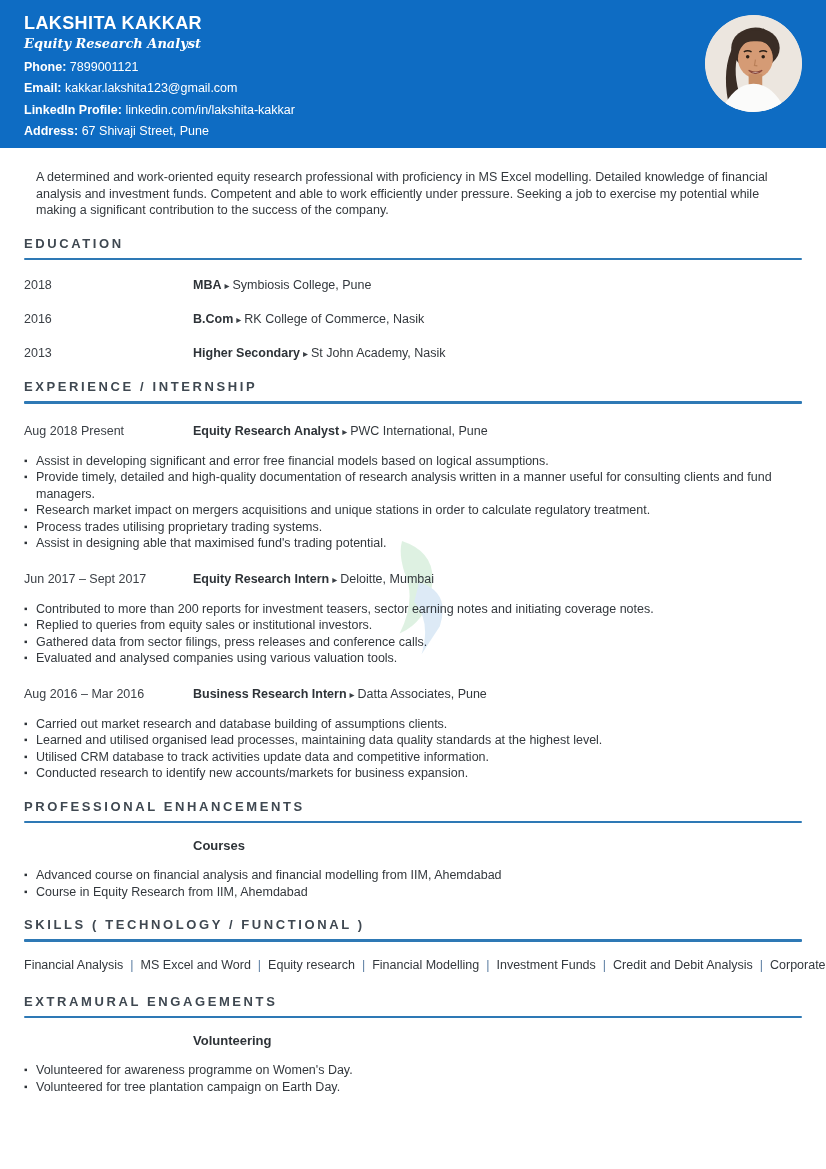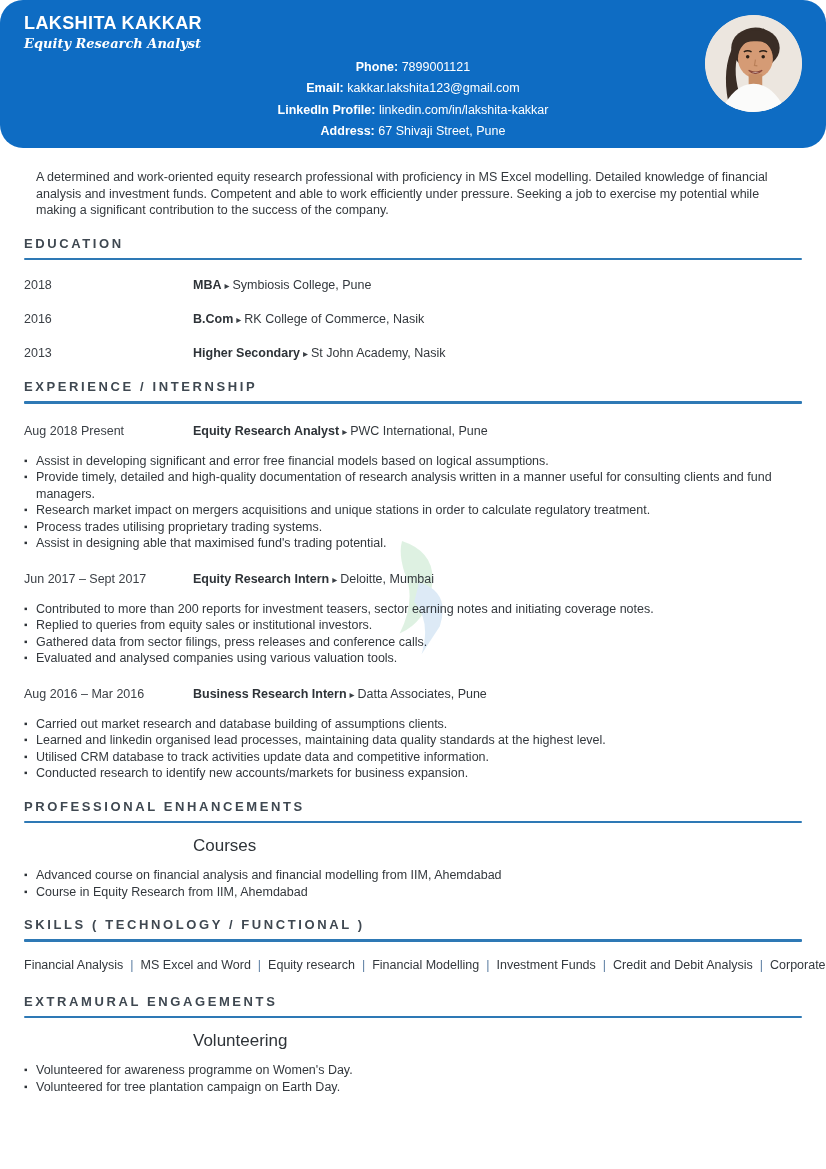--- a/index.html
+++ b/index.html
@@ -3,28 +3,28 @@
 <meta charset="utf-8">
 <style>
   html,body{margin:0;padding:0;background:#fff;}
   .page{
     width:826px;height:1169px;position:relative;background:#fff;overflow:hidden;
     font-family:"Liberation Sans",sans-serif;color:var(--body-text,#33383d);
   }
   
   .hd{
     position:relative;box-sizing:border-box;height:148px;
-    background:var(--header-blue,#0e6cc3);color:#fff;padding:13px 24px 10px;border-radius:23px;
+    background:var(--header-blue,#0e6cc3);color:#fff;padding:13px 24px 10px;
   }
   .hd-name{margin:0;font-size:18px;font-weight:700;letter-spacing:.4px;line-height:20px;}
   .hd-title{
     font-family:"DejaVu Serif",serif;font-style:italic;font-weight:700;
     font-size:13px;line-height:16px;margin-top:3px;
   }
-  .hd-line{font-size:12.5px;line-height:13px;margin-top:8.5px;text-align:center;}
+  .hd-line{font-size:12.5px;line-height:13px;margin-top:8.5px;}
   .hd-line:first-of-type{margin-top:8px;}
   .hd-lbl{font-weight:700;}
   .photo{
     position:absolute;top:15px;right:24px;width:97px;height:97px;border-radius:50%;
     overflow:hidden;background:#ece6df;
   }
   
   .wm{position:absolute;left:358px;top:536px;width:132px;height:122px;opacity:.5;pointer-events:none;}
   
   .content{position:relative;padding:0 24px;}
@@ -39,21 +39,21 @@
   .col-date{flex:0 0 169px;color:#3a3f45;}
   .col-main{flex:1;}
   .bold{font-weight:700;color:#2e3338;}
   .arr{font-size:10px;margin:0 3px;color:#3a3f45;}
   .offset{margin-left:169px;}
   ul.blist{list-style:none;margin:13px 0 0;padding:0;}
   ul.blist li{display:flex;font-size:12.5px;line-height:16.5px;}
   .blt{flex:0 0 12px;font-size:10px;color:#2e3338;}
   .btxt{flex:1;}
   .xp{margin-top:19px;}
-  .sub-h{font-size:17px;font-weight:400;color:#2e3338;margin-top:15px;line-height:16px;}
+  .sub-h{font-size:13px;font-weight:700;color:#2e3338;margin-top:15px;line-height:16px;}
   .skills-line{margin-top:11px;text-align:center;font-size:12.5px;line-height:24px;}
   .skill{white-space:nowrap;}
   .sep{color:var(--pipe-color,#5c7ea3);margin:0 7px;}
   .bottom-pad{height:40px;}
 </style>
 </head>
 <body>
 
 <div class="page">
 
@@ -199,21 +199,21 @@
             <span class="bold">Business Research Intern</span><span class="arr">▸</span><span>Datta Associates, Pune</span>
           </div>
         </div>
         <ul class="blist offset">
           <li>
               <span class="blt">▪</span>
               <span class="btxt">Carried out market research and database building of assumptions clients.</span>
             </li>
           <li>
               <span class="blt">▪</span>
-              <span class="btxt">Learned and linkedin organised lead processes, maintaining data quality standards at the highest level.</span>
+              <span class="btxt">Learned and utilised organised lead processes, maintaining data quality standards at the highest level.</span>
             </li>
           <li>
               <span class="blt">▪</span>
               <span class="btxt">Utilised CRM database to track activities update data and competitive information.</span>
             </li>
           <li>
               <span class="blt">▪</span>
               <span class="btxt">Conducted research to identify new accounts/markets for business expansion.</span>
             </li>
         </ul>

